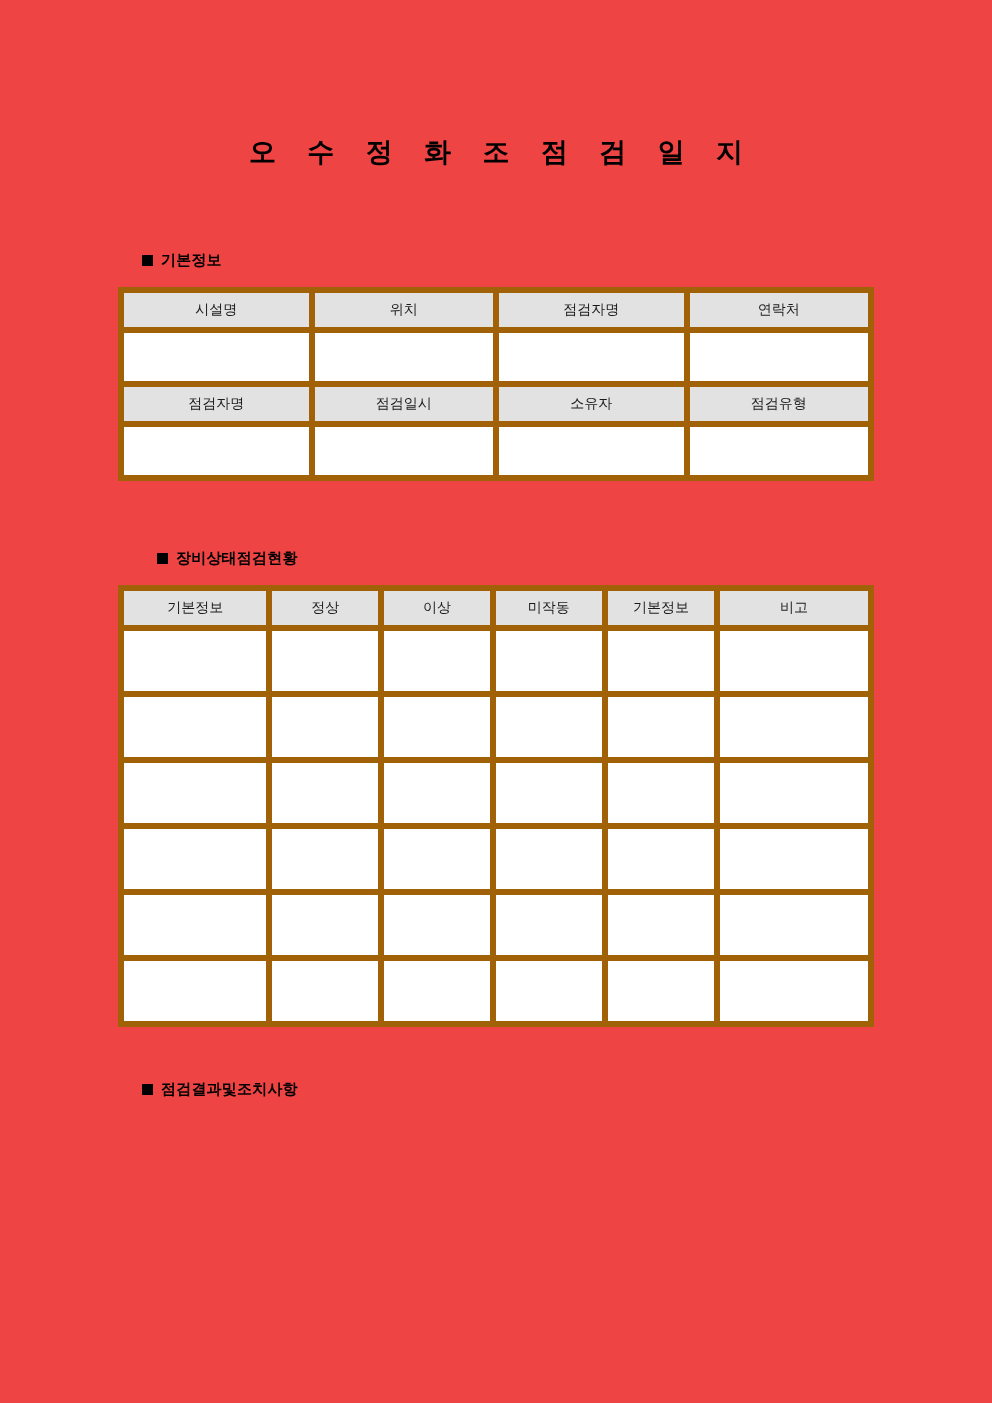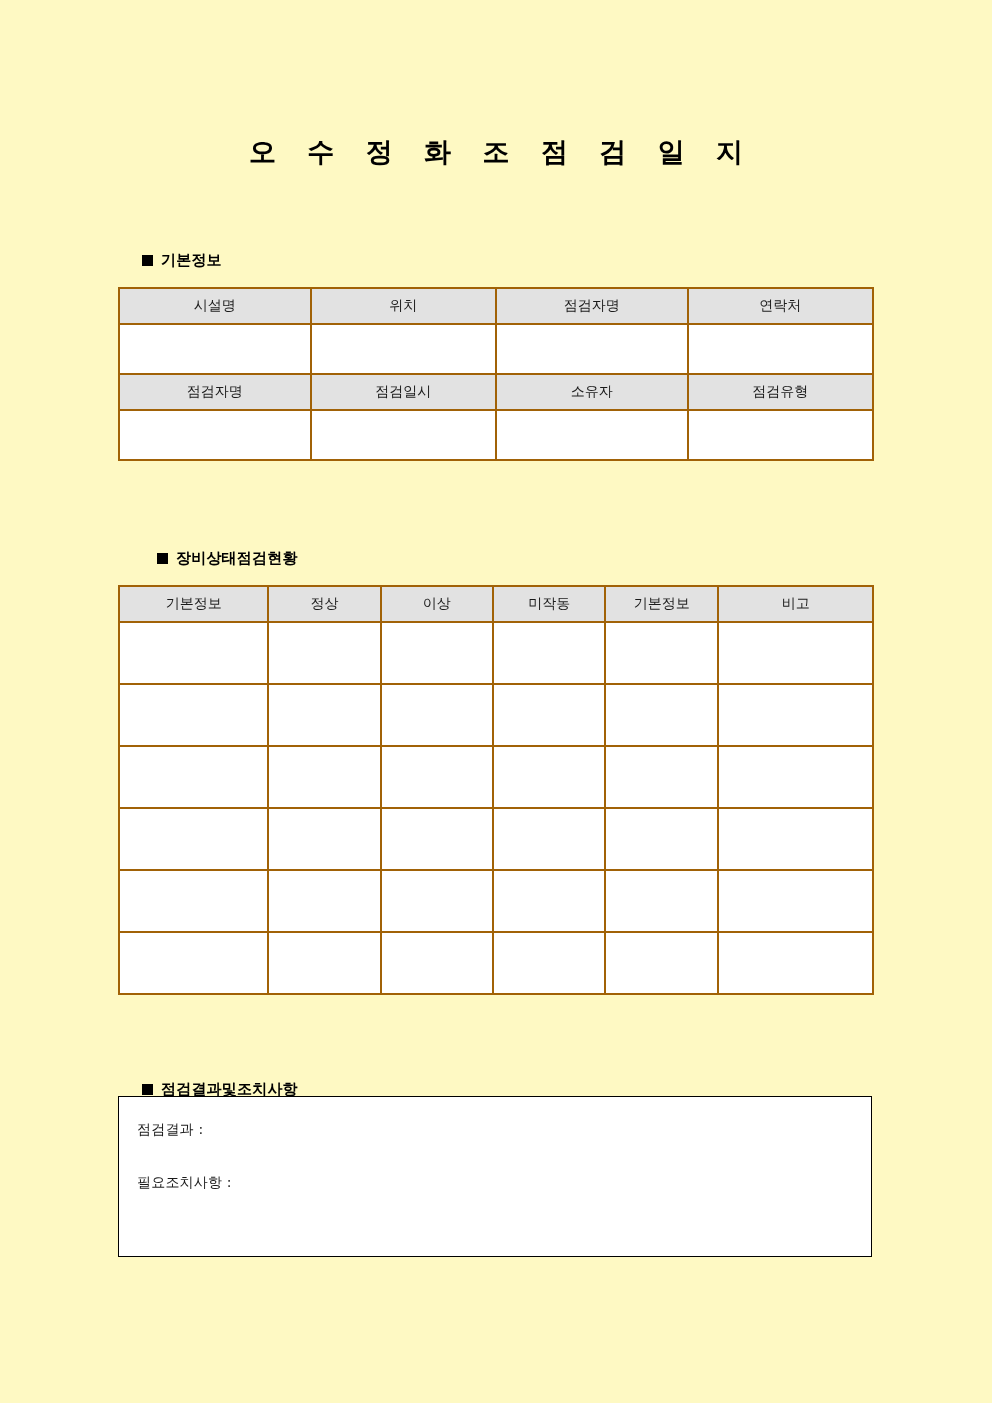--- a/index.html
+++ b/index.html
@@ -16,21 +16,21 @@
     color: #000000;
     -webkit-font-smoothing: antialiased;
   }
 
   .page {
     position: absolute;
     left: 0;
     top: 0;
     width: 992px;
     height: 1403px;
-    background: #fef9c3;
+    background: #ef4444;
     overflow: hidden;
   }
 
   
   .doc-title {
     position: absolute;
     left: 0;
     top: 134px;
     width: 992px;
     text-align: center;
@@ -72,21 +72,21 @@
   #heading-result { top: 1079px; }
 
   
   table.form-table {
     position: absolute;
     border-collapse: collapse;
     table-layout: fixed;
     background: #ffffff;
   }
   table.form-table td {
-    border: 2px solid #a16207;
+    border: 6px solid #a16207;
     padding: 0;
     text-align: center;
     vertical-align: middle;
     font-size: 14px;
     color: #1a1a1a;
   }
   table.form-table td.hdr {
     background: #e2e2e2;
     height: 34px;
     font-weight: normal;
@@ -253,18 +253,14 @@
         <td class="cell"></td>
       </tr>
     </tbody>
   </table>
 
   <div class="section-heading" id="heading-result">
     <span class="bullet-square"></span>
     <span class="heading-text">점검결과및조치사항</span>
   </div>
 
-  <div id="result-box">
-    <div class="result-line" id="result-line-1">점검결과 :</div>
-    <div class="result-line" id="result-line-2">필요조치사항 :</div>
-  </div>
 
 </div>
 
 </body></html>

